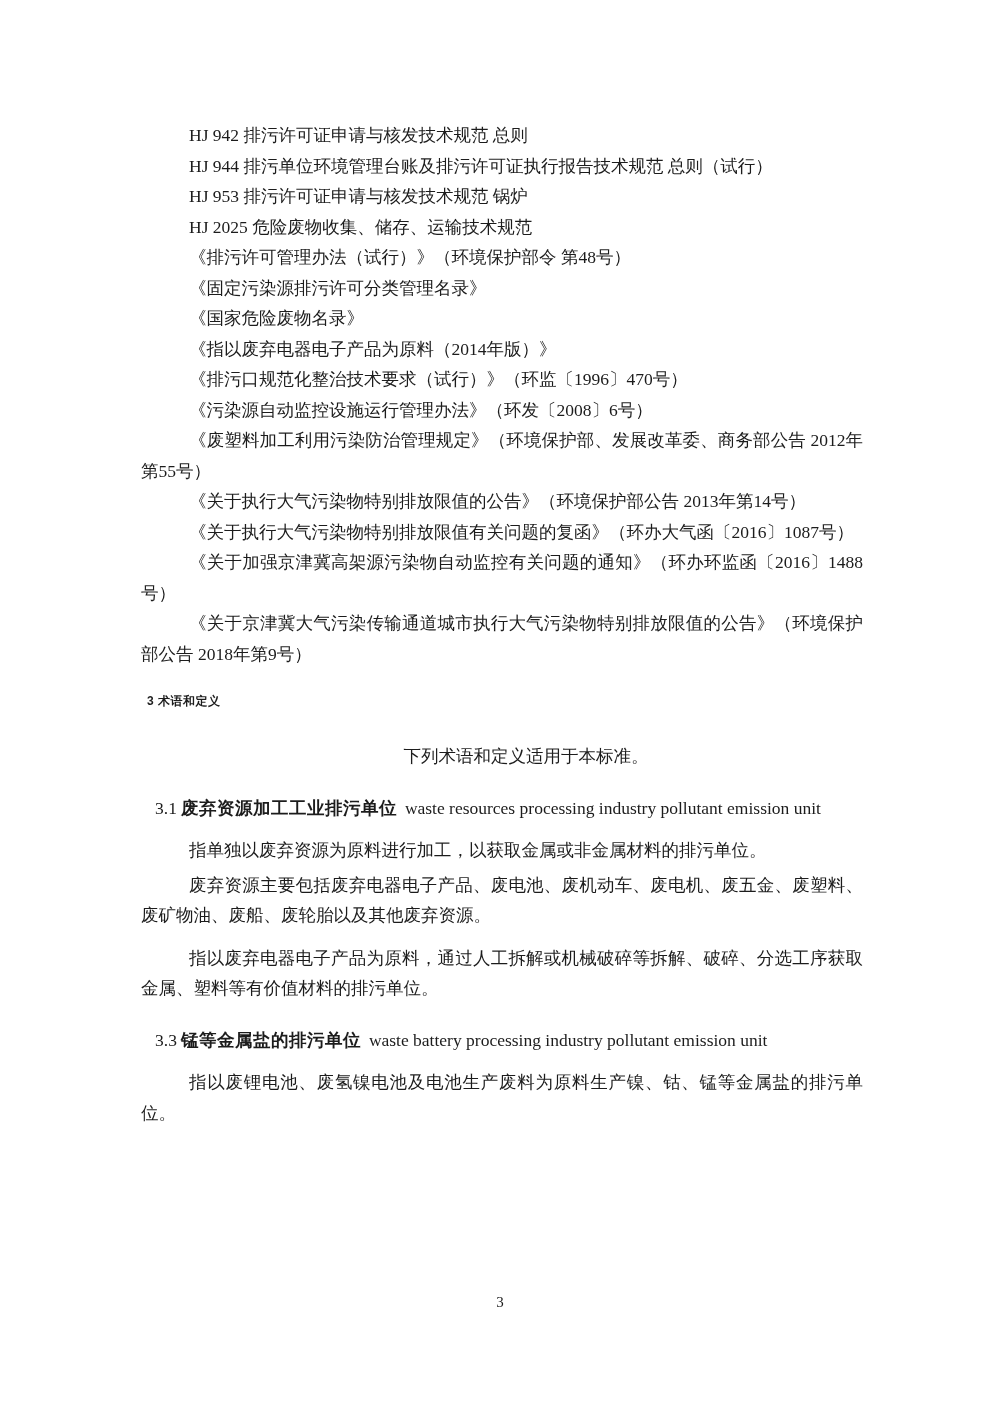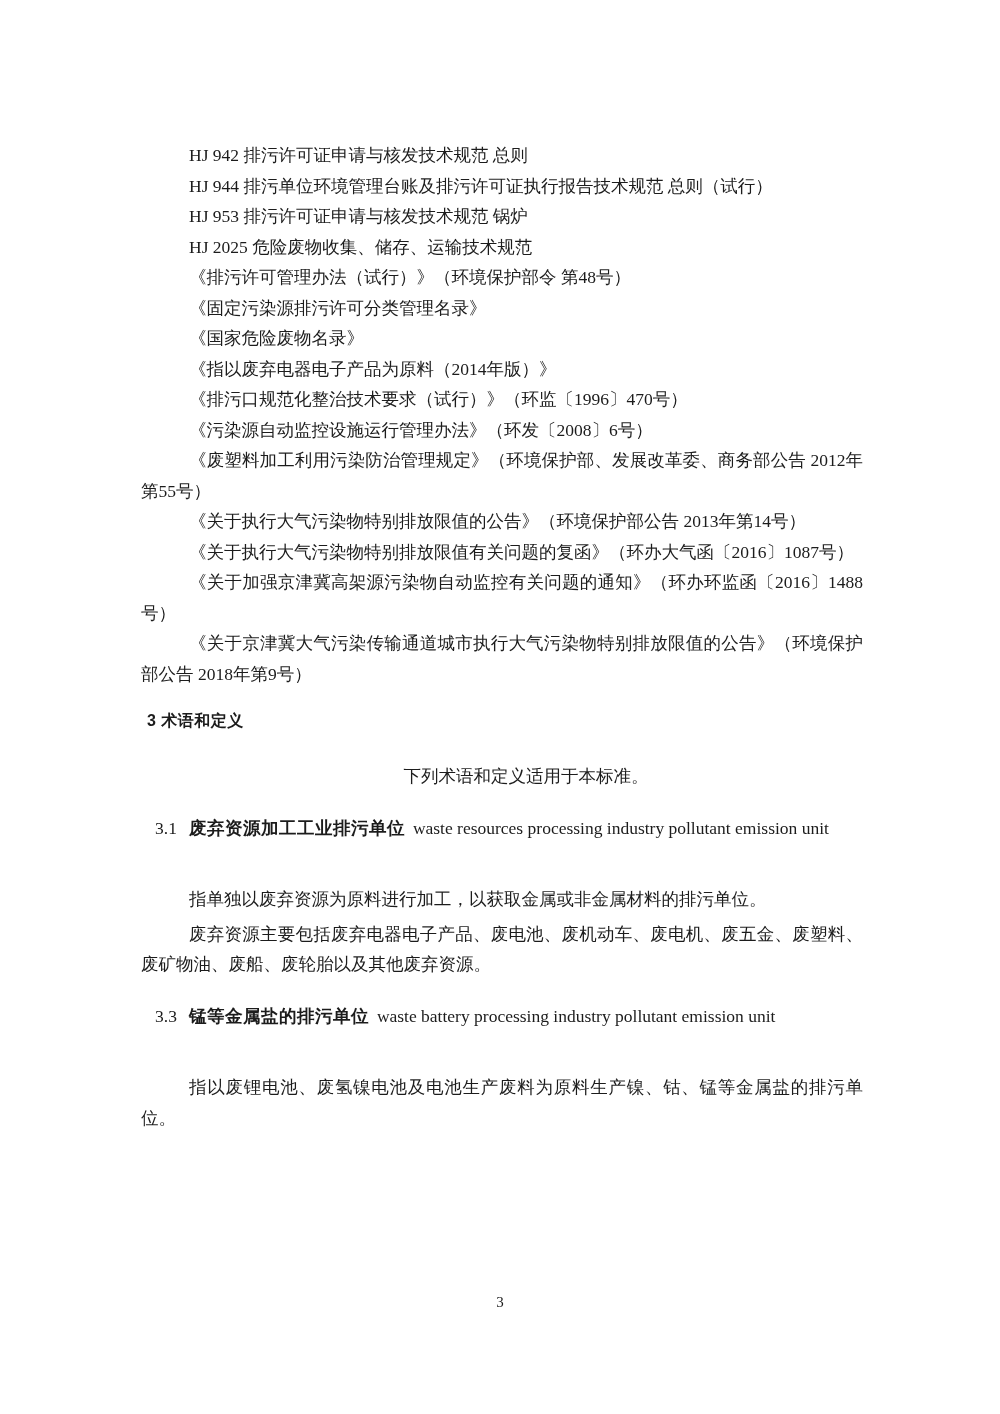--- a/index.html
+++ b/index.html
@@ -12,74 +12,74 @@
     width: 1000px;
     height: 1414px;
     background: #ffffff;
     font-family: "Liberation Serif", "DejaVu Serif", serif;
     color: #1c1c1c;
     overflow: hidden;
   }
   .content {
     position: absolute;
     left: 141px;
-    top: 140px;
+    top: 120px;
     width: 722px;
   }
   p { margin: 0; }
   .ref-item {
     font-size: 17.5px;
     line-height: 30.5px;
     text-align: justify;
     text-indent: 48px;
   }
   .section-heading {
     margin-top: 17px;
     margin-left: 6px;
     font-family: "Liberation Sans", "DejaVu Sans", sans-serif;
     font-weight: 700;
-    font-size: 16px;
+    font-size: 12px;
     line-height: 30px;
     letter-spacing: 0.5px;
   }
   .intro-para {
     margin-top: 25px;
     font-size: 17.5px;
     line-height: 30.5px;
     text-indent: 48px;
     text-align: center;
   }
   .term-heading {
     margin-top: 21px;
     font-size: 17.5px;
     line-height: 30.5px;
     text-align: justify;
     text-indent: 14px;
   }
   .term-heading .term-number {
     font-family: "Liberation Serif", "DejaVu Serif", serif;
     font-weight: 400;
-    margin-right: 12px;
+    margin-right: 4px;
   }
   .term-heading .term-zh {
     font-family: "Liberation Sans", "DejaVu Sans", sans-serif;
     font-weight: 700;
     letter-spacing: 0.5px;
     margin-right: 8px;
   }
   .term-heading .term-en {
     font-weight: 400;
   }
   .body-para {
     font-size: 17.5px;
     line-height: 30.5px;
     text-align: justify;
     text-indent: 48px;
   }
-  .body-group { margin-top: 41px; }
+  .body-group { margin-top: 12px; }
   .body-para + .body-para { margin-top: 4px; }
   .page-number {
     position: absolute;
     left: 0;
     right: 0;
     top: 1291px;
     text-align: center;
     font-size: 15px;
     line-height: 22px;
     color: #1c1c1c;
@@ -115,20 +115,23 @@
 
     <div>
       <p class="term-heading"><span class="term-number">3.1</span><span class="term-zh">废弃资源加工工业排污单位</span><span class="term-en">waste resources processing industry pollutant emission unit</span></p>
       <div class="body-group">
         <p class="body-para">指单独以废弃资源为原料进行加工，以获取金属或非金属材料的排污单位。</p>
         <p class="body-para">废弃资源主要包括废弃电器电子产品、废电池、废机动车、废电机、废五金、废塑料、废矿物油、废船、废轮胎以及其他废弃资源。</p>
       </div>
     </div>
 
     <div>
+      <div class="body-group">
+        <p class="body-para">指以废弃电器电子产品为原料，通过人工拆解或机械破碎等拆解、破碎、分选工序获取金属、塑料等有价值材料的排污单位。</p>
+      </div>
     </div>
 
     <div>
       <p class="term-heading"><span class="term-number">3.3</span><span class="term-zh">锰等金属盐的排污单位</span><span class="term-en">waste battery processing industry pollutant emission unit</span></p>
       <div class="body-group">
         <p class="body-para">指以废锂电池、废氢镍电池及电池生产废料为原料生产镍、钴、锰等金属盐的排污单位。</p>
       </div>
     </div>
 
   </div>

